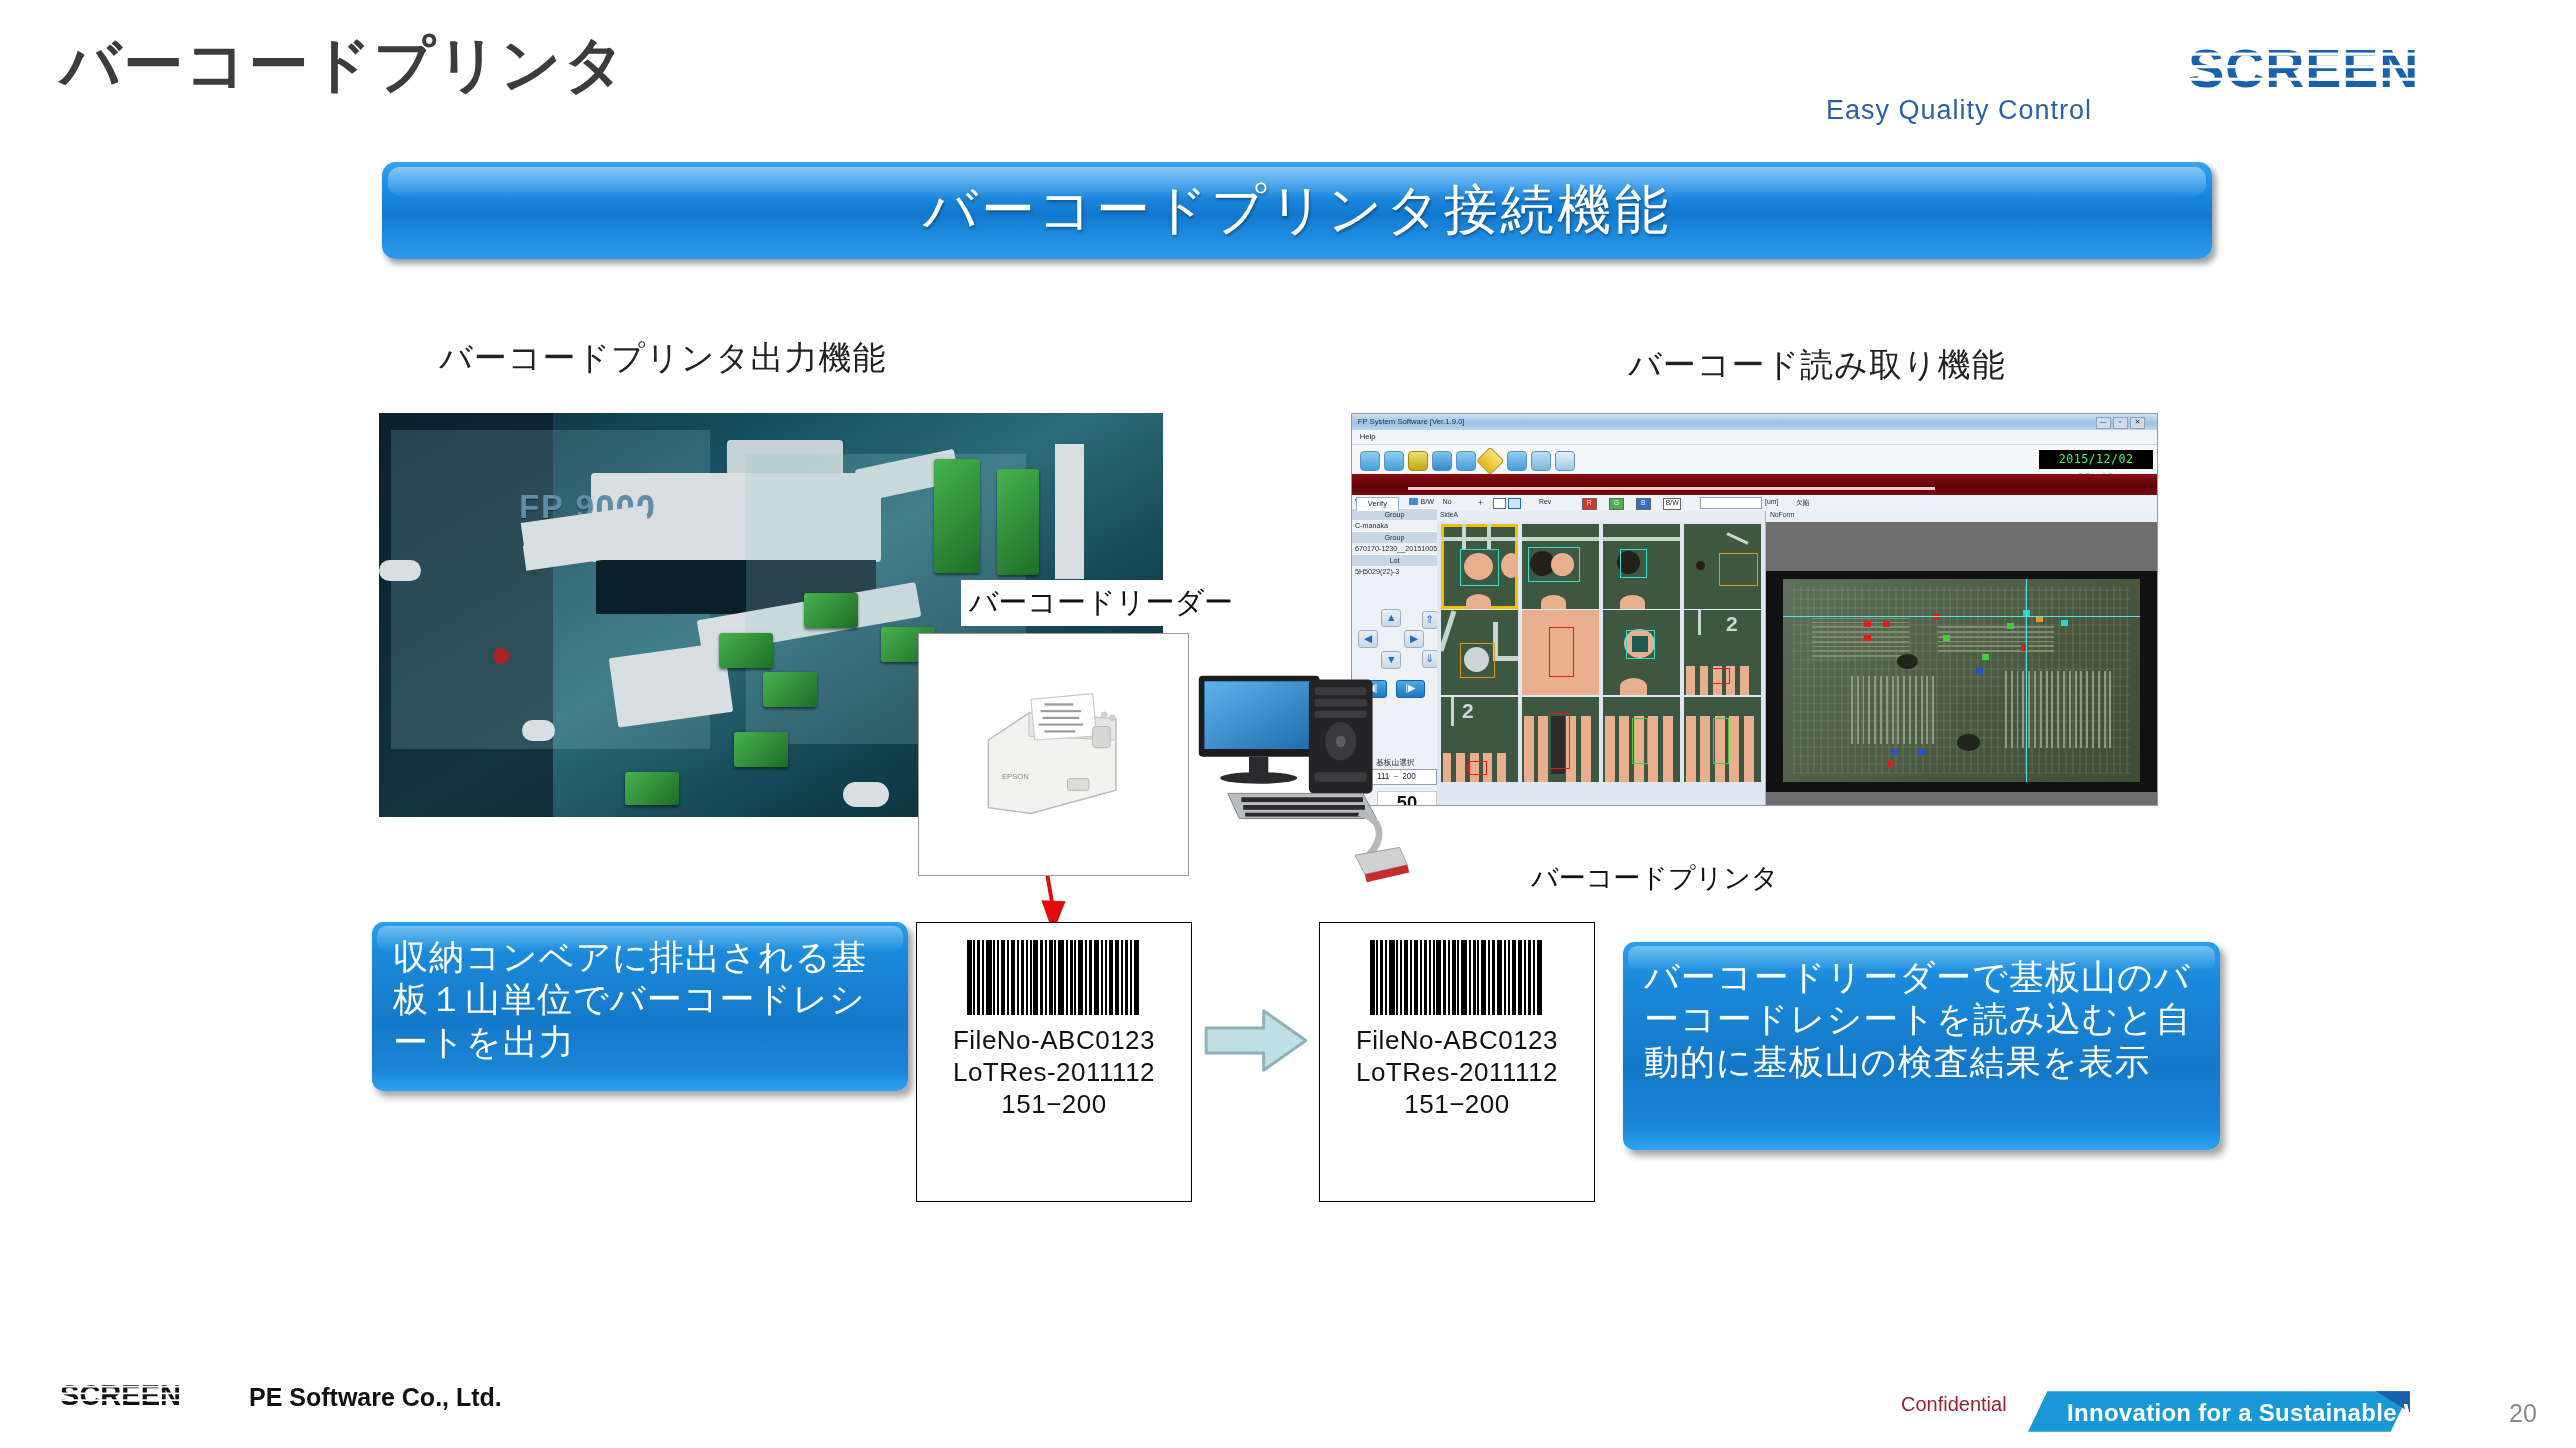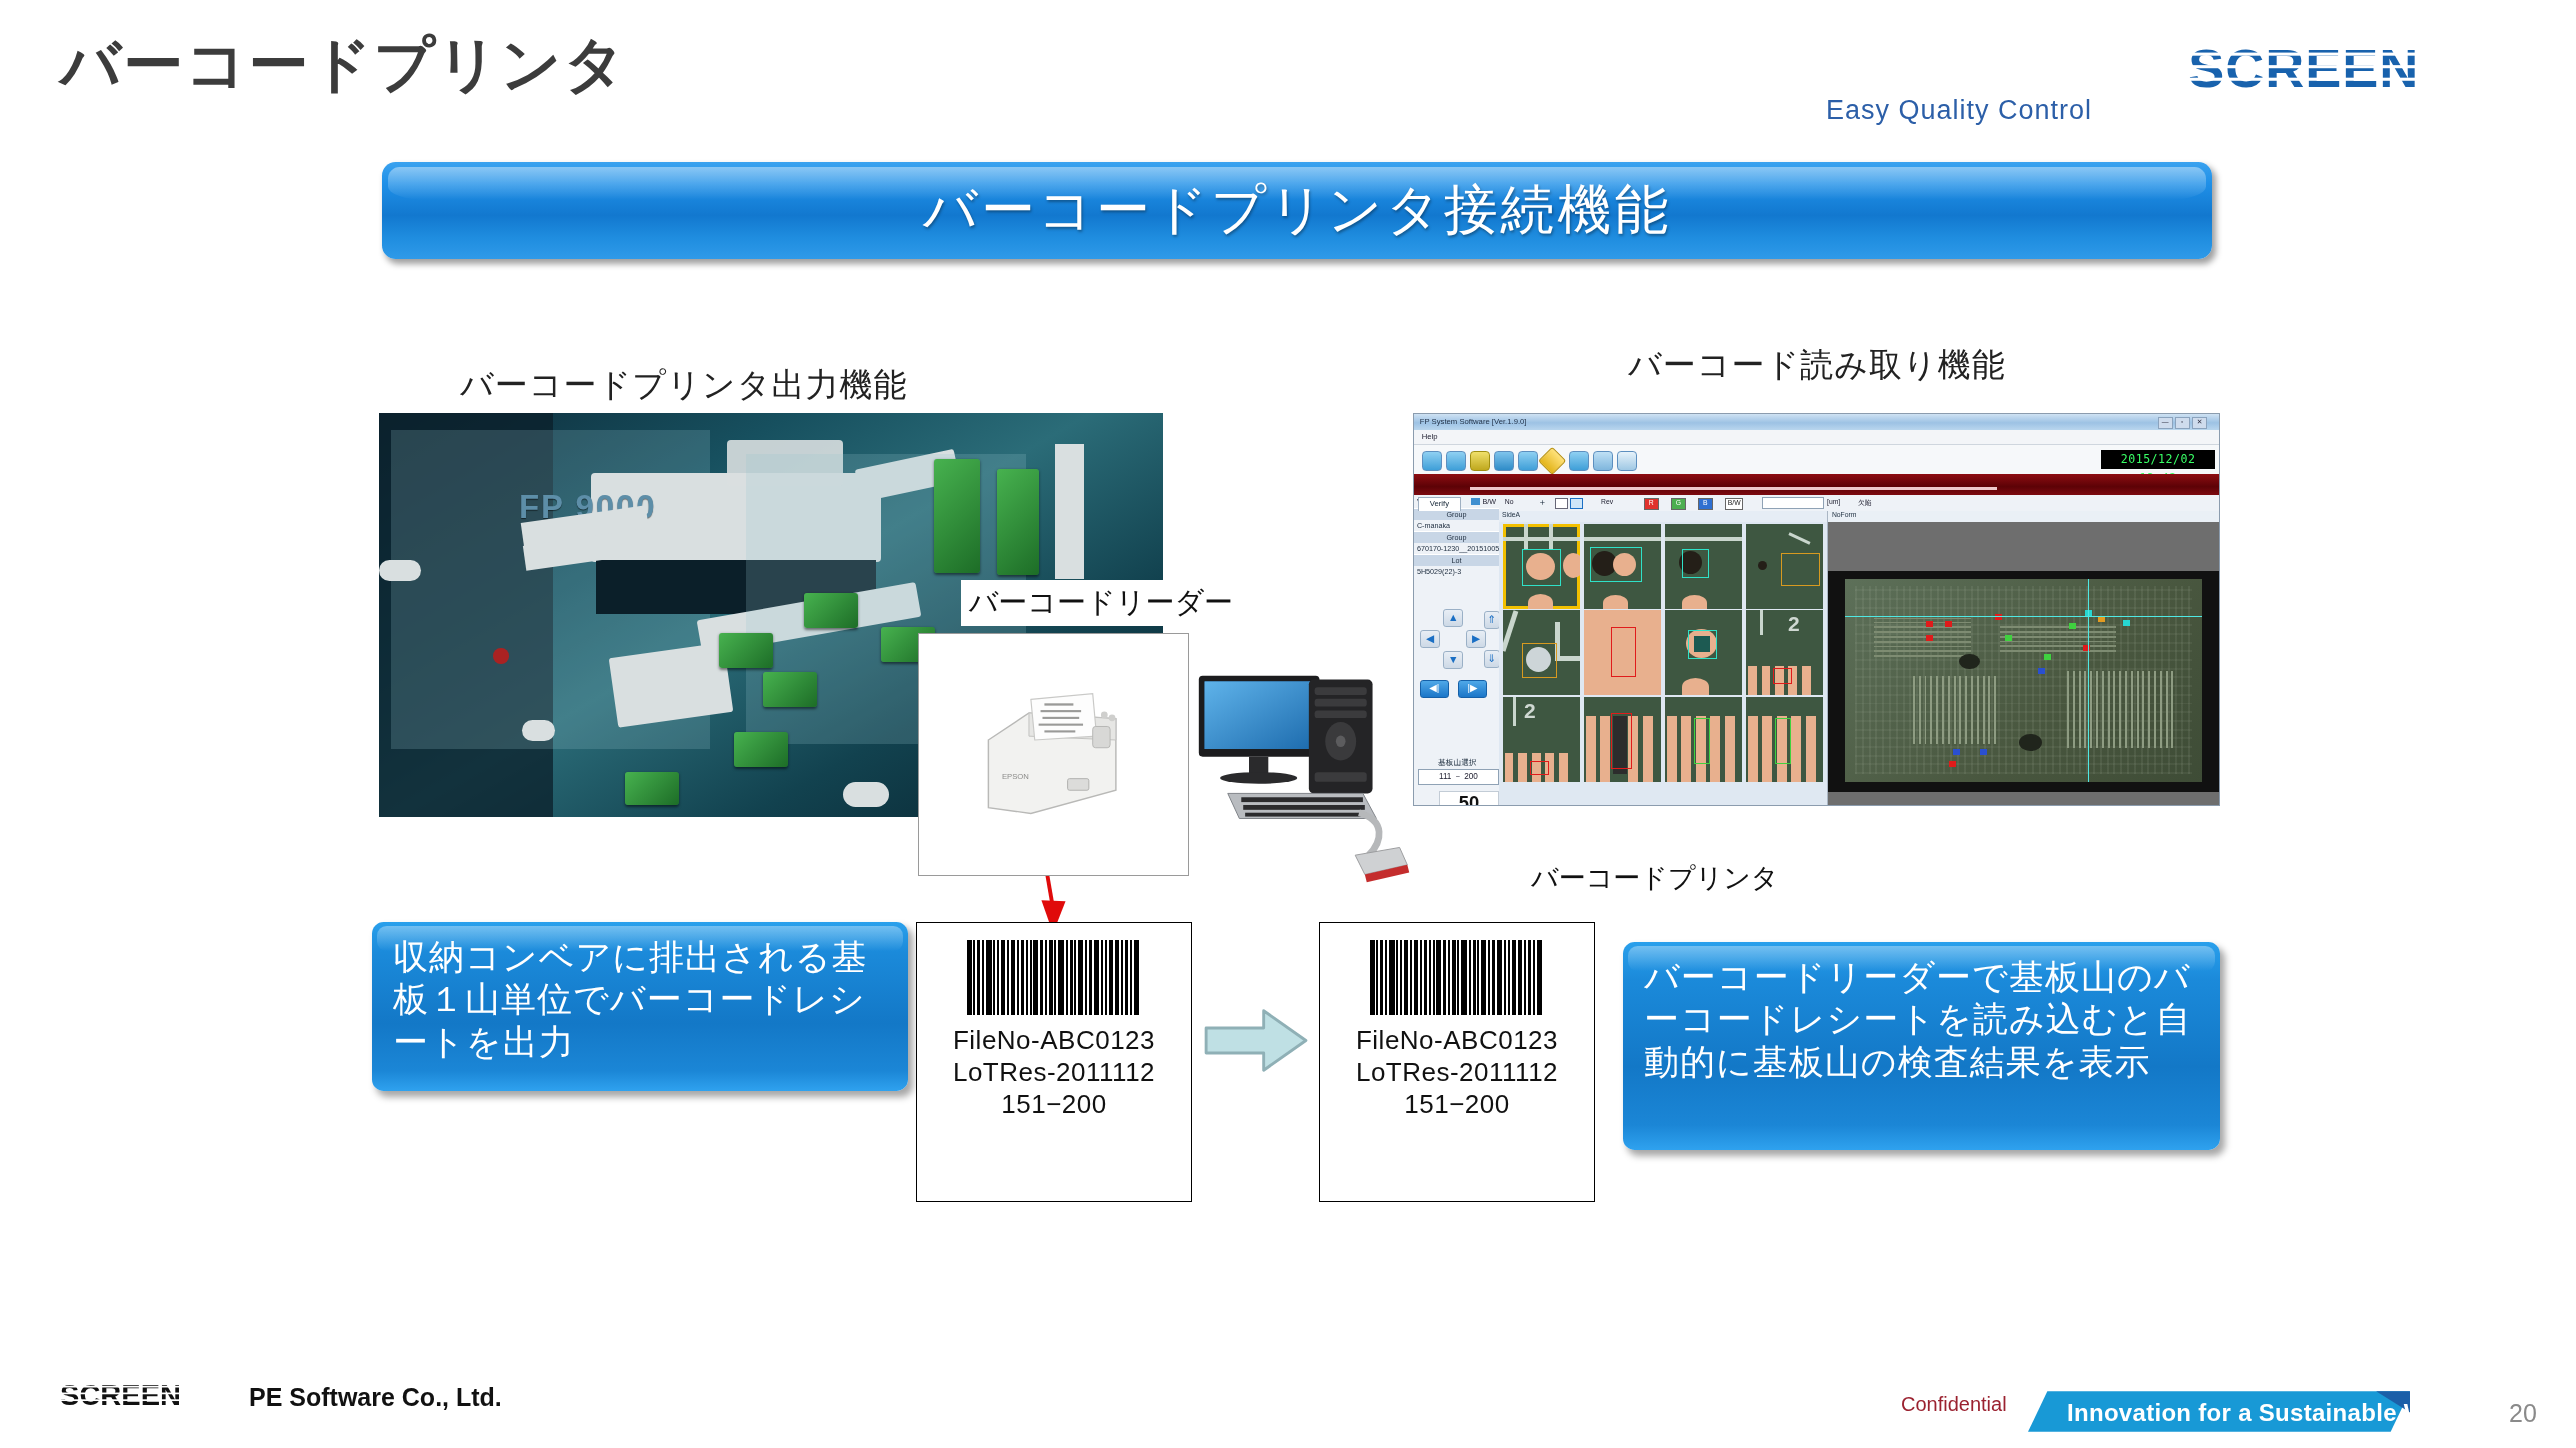--- a/index.html
+++ b/index.html
@@ -37,21 +37,21 @@
     background:linear-gradient(to bottom,rgba(255,255,255,.42),rgba(255,255,255,0));
     pointer-events:none;
   }
   #banner-text{
     position:relative;font-size:54px;color:#fff;font-weight:500;letter-spacing:2.9px;
     text-shadow:1px 1.9px 2.9px rgba(0,0,0,.35);
   }
 
   
   .sec-label{font-size:33px;color:#222;white-space:nowrap;letter-spacing:1px;}
-  #label-left{left:439px;top:363px;margin-left:21px;}
+  #label-left{left:439px;top:336px;}
   #label-right{left:1628px;top:343px;}
 
   
   #photo-conveyor{
     left:379px;top:413px;width:784px;height:404px;overflow:hidden;
     background:linear-gradient(150deg,#0d2a38 0%,#17505f 28%,#2b6c78 48%,#12424f 72%,#07202b 100%);
   }
   .cv-glass{position:absolute;background:rgba(150,195,205,.22);}
   .cv-body{position:absolute;background:#d9dfe0;}
   .cv-dark{position:absolute;background:#0b1f29;}
@@ -69,21 +69,21 @@
     left:918px;top:633px;width:269px;height:241px;background:#fff;
     border:1px solid #9a9a9a;z-index:5;
   }
   #printer-art{position:absolute;left:52px;top:48px;width:170px;height:145px;}
 
   
   #pc-group{left:1193px;top:666px;width:251px;height:222px;z-index:4;}
 
   
   #sw-window{
-    left:1413px;top:413px;width:805px;height:391px;
+    left:1351px;top:413px;width:805px;height:391px;
     background:#e9eef4;border:1px solid #8b9cae;overflow:hidden;
     font-family:"Liberation Sans",sans-serif;
   }
   #sw-titlebar{
     position:absolute;left:0;top:0;width:100%;height:16.4px;
     background:linear-gradient(to bottom,#cfe2f3,#9dc2e4 55%,#b9d6ee);
     font-size:7.7px;color:#22334a;padding:2.9px 0 0 5.8px;box-sizing:border-box;
   }
   .win-btn{position:absolute;top:2.9px;width:13.5px;height:9.7px;background:#cfdced;
            border:1px solid #8ba3bd;font-size:6.8px;text-align:center;line-height:8.7px;color:#334;}

